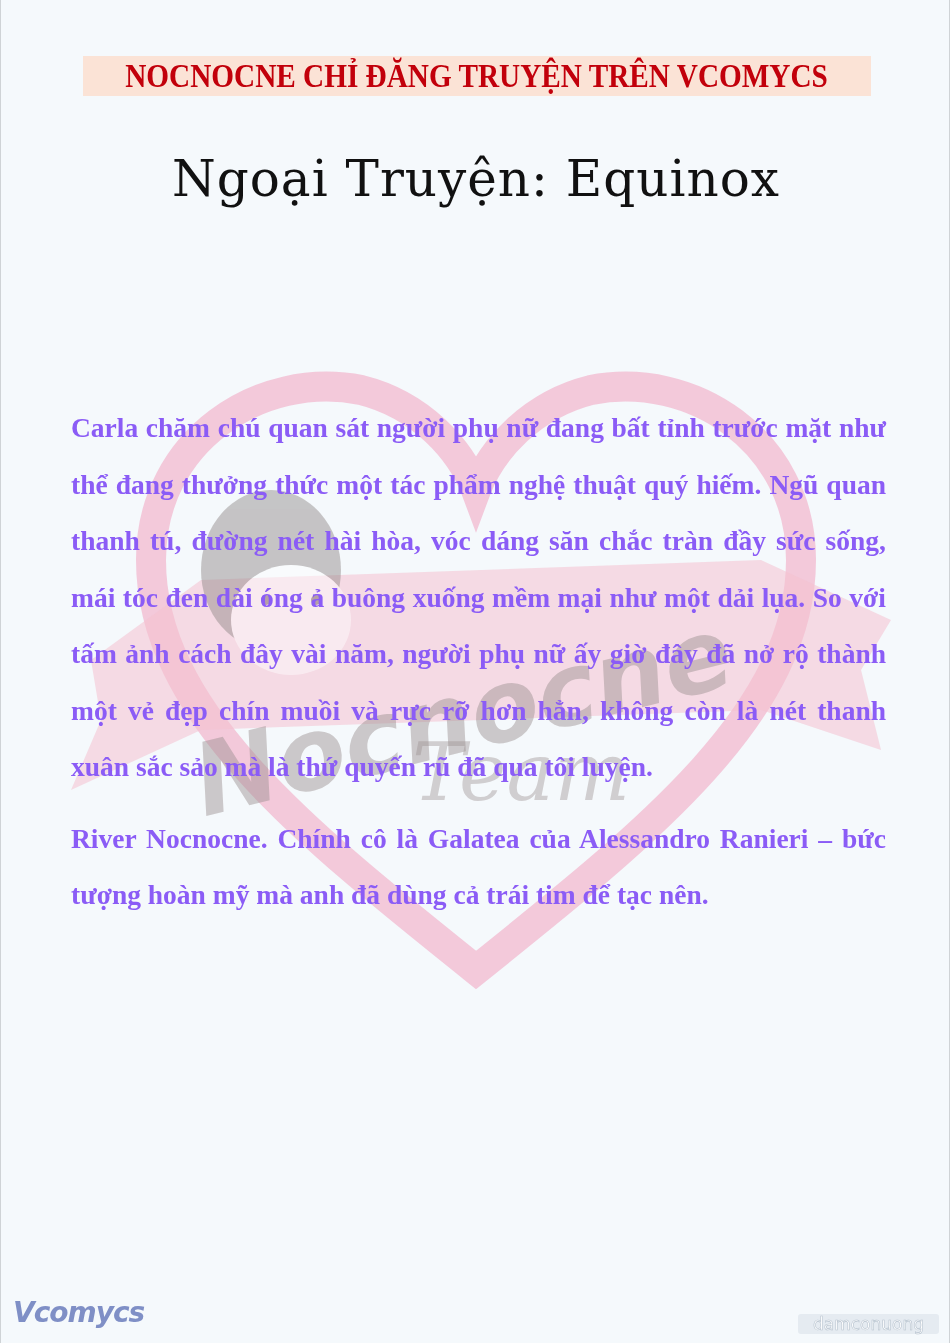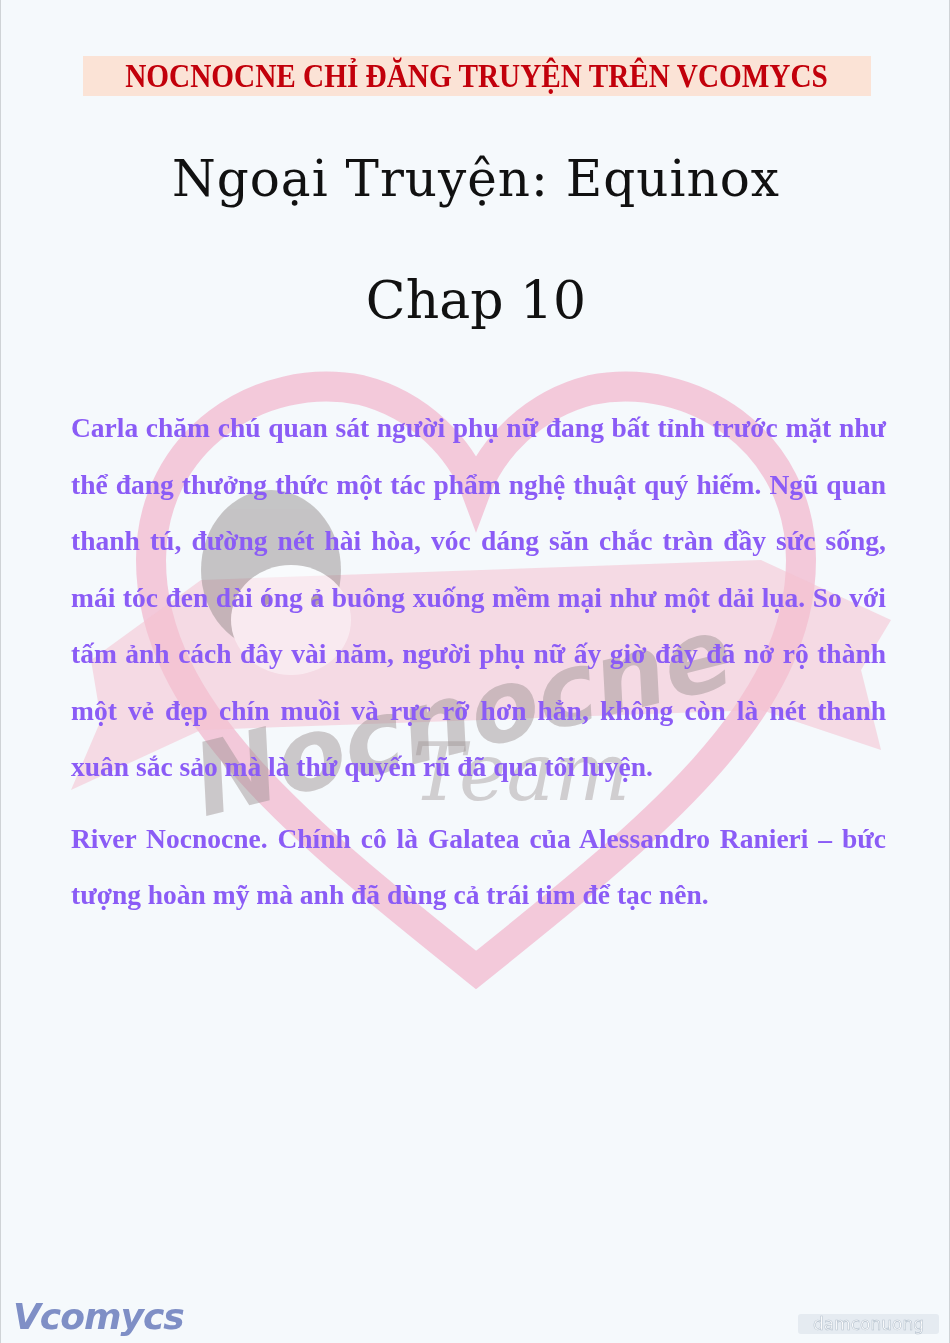--- a/index.html
+++ b/index.html
@@ -34,40 +34,39 @@
     .body-text {
       position: absolute; left: 70px; top: 400px; width: 815px;
       color: #8b5cf6; font-weight: bold; font-size: 27.5px;
       font-family: "Liberation Serif", serif;
     }
     .para { margin: 0; line-height: 56.5px; text-align: justify; text-align-last: left; }
     .para.gap { margin-top: 15px; }
     .footer-logo {
       position: absolute; left: 12px; top: 1296px;
       font-family: "DejaVu Sans", sans-serif; font-style: italic; font-weight: bold;
-      font-size: 36px; color: #7f8fc6; letter-spacing: -1px;
+      font-size: 28px; color: #7f8fc6; letter-spacing: -1px;
     }
     .footer-credit {
       position: absolute; right: 10px; top: 1314px;
       font-family: "DejaVu Sans", sans-serif; font-size: 17px;
       color: #ffffff; -webkit-text-stroke: 0.6px #b7c3cf;
       background: rgba(200,210,220,0.35); padding: 0 15px; border-radius: 3px;
     }
   </style>
 </head>
 <body>
 
 <div class="page">
 
   <div class="banner">
     <span>NOCNOCNE CHỈ ĐĂNG TRUYỆN TRÊN VCOMYCS</span>
   </div>
 
   <div class="title">Ngoại Truyện: Equinox</div>
-  <div class="chapter">Chap 10</div>
 
   <svg class="watermark" viewBox="0 0 950 680">
     <g opacity="0.75">
       <path d="M475 640 C 300 500, 150 380, 150 230 C 150 110, 260 40, 360 60 C 420 75, 460 120, 475 160 C 490 120, 530 75, 590 60 C 690 40, 800 110, 800 230 C 800 380, 650 500, 475 640 Z" fill="none" stroke="#f2b8cf" stroke-width="30"></path>
     </g>
     <g opacity="0.55">
       <path d="M90 330 L 200 250 L 760 230 L 890 290 L 860 340 L 880 420 L 760 380 L 200 400 L 70 460 L 100 390 Z" fill="#f4c1cf"></path>
     </g>
     <g opacity="0.45">
       <ellipse cx="270" cy="240" rx="70" ry="80" fill="#8c8484"></ellipse>

